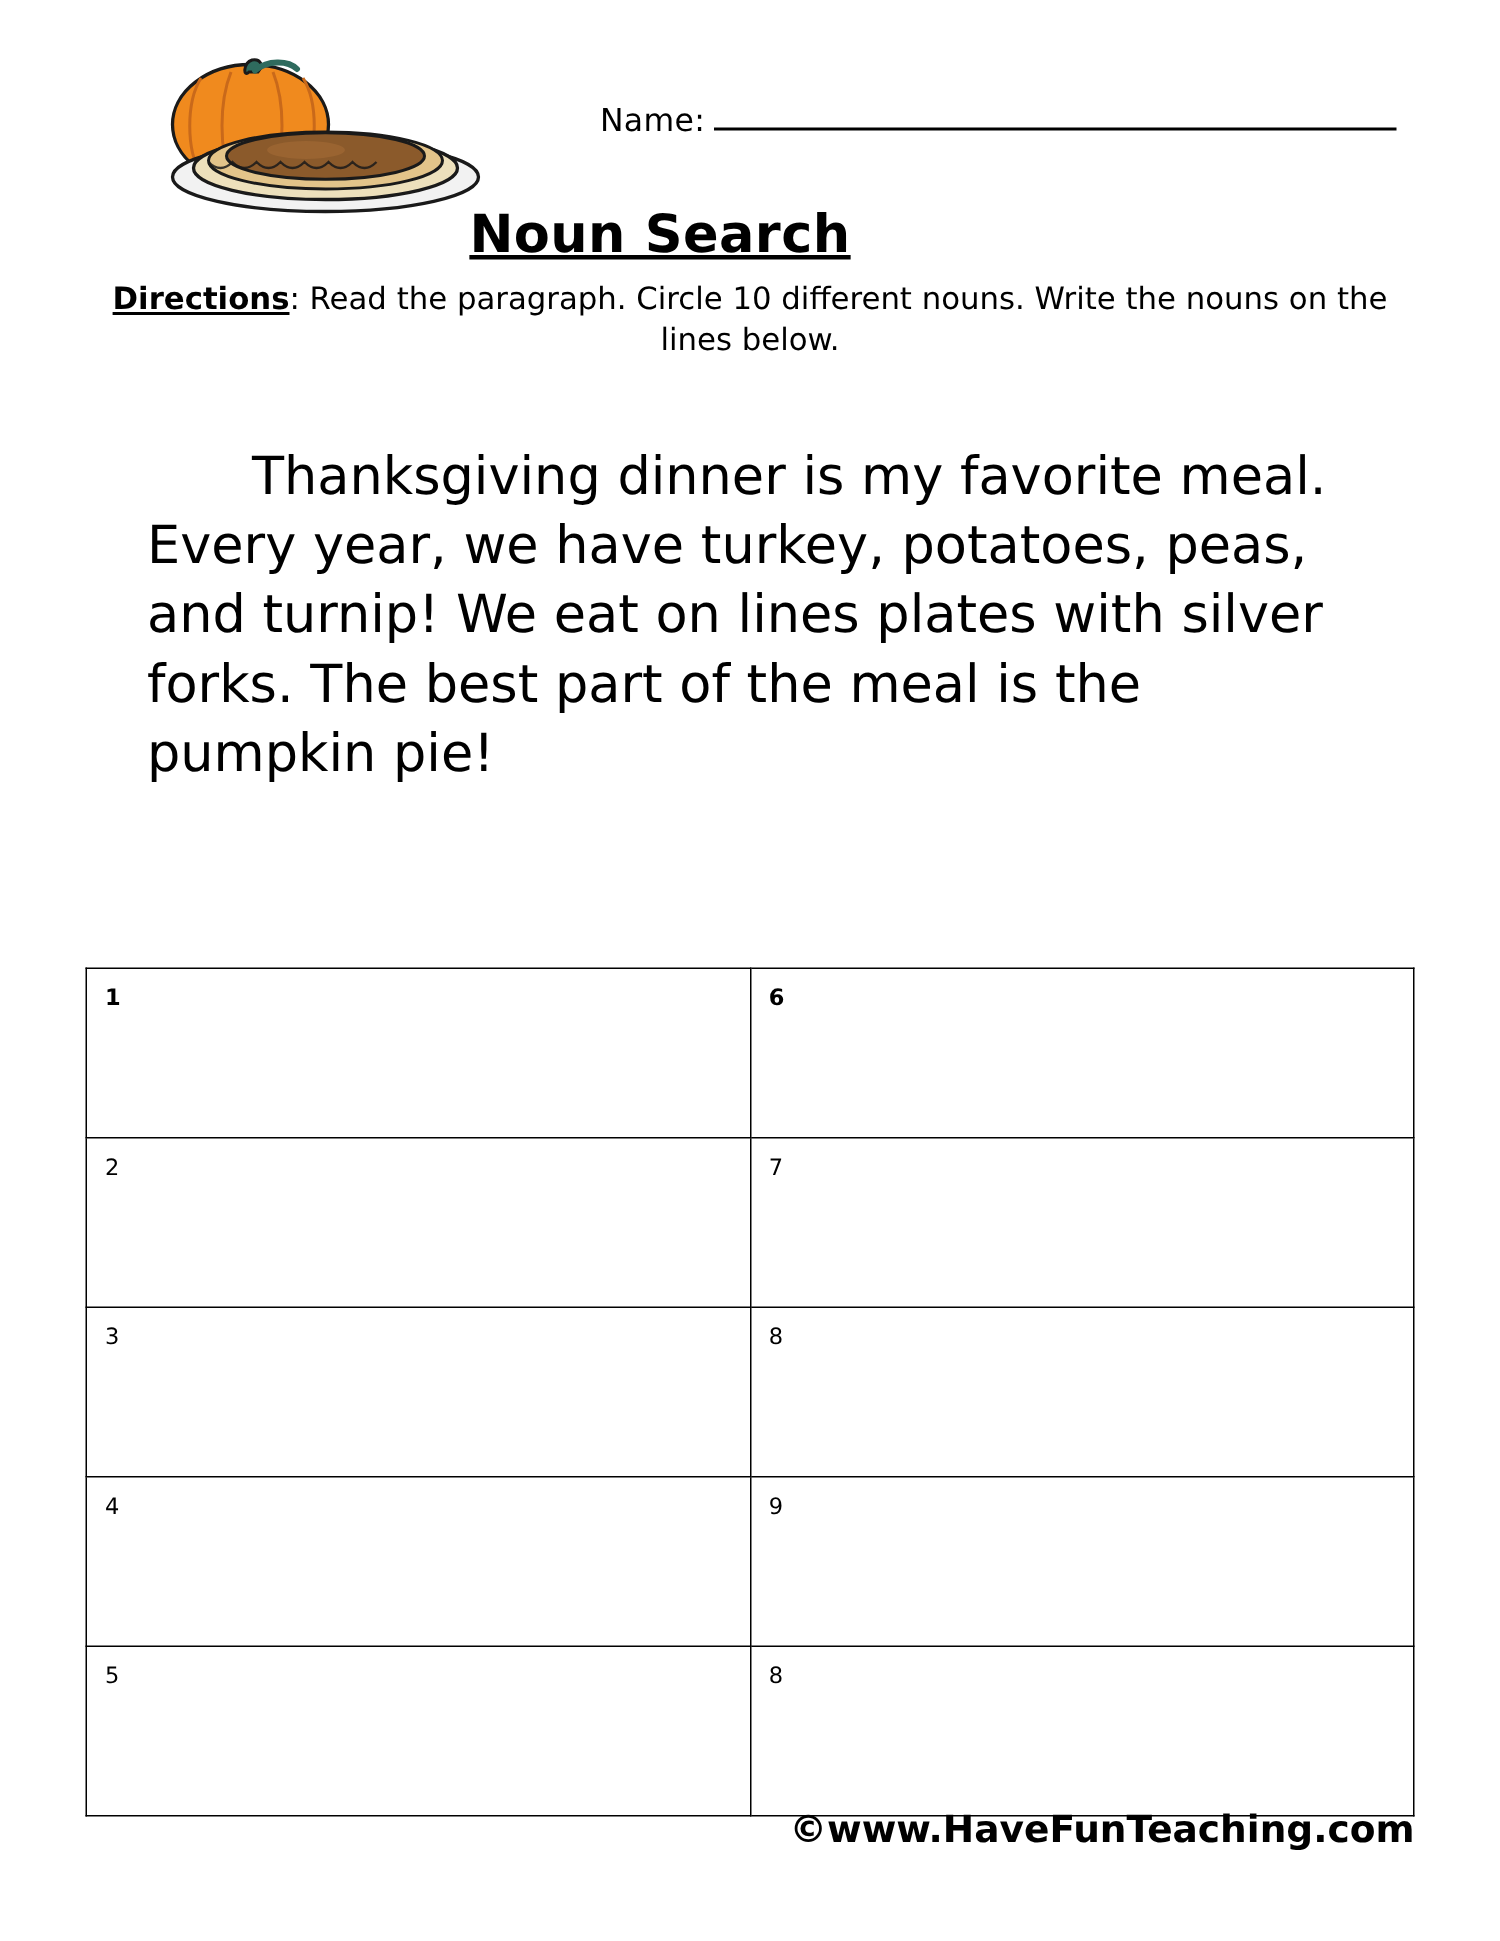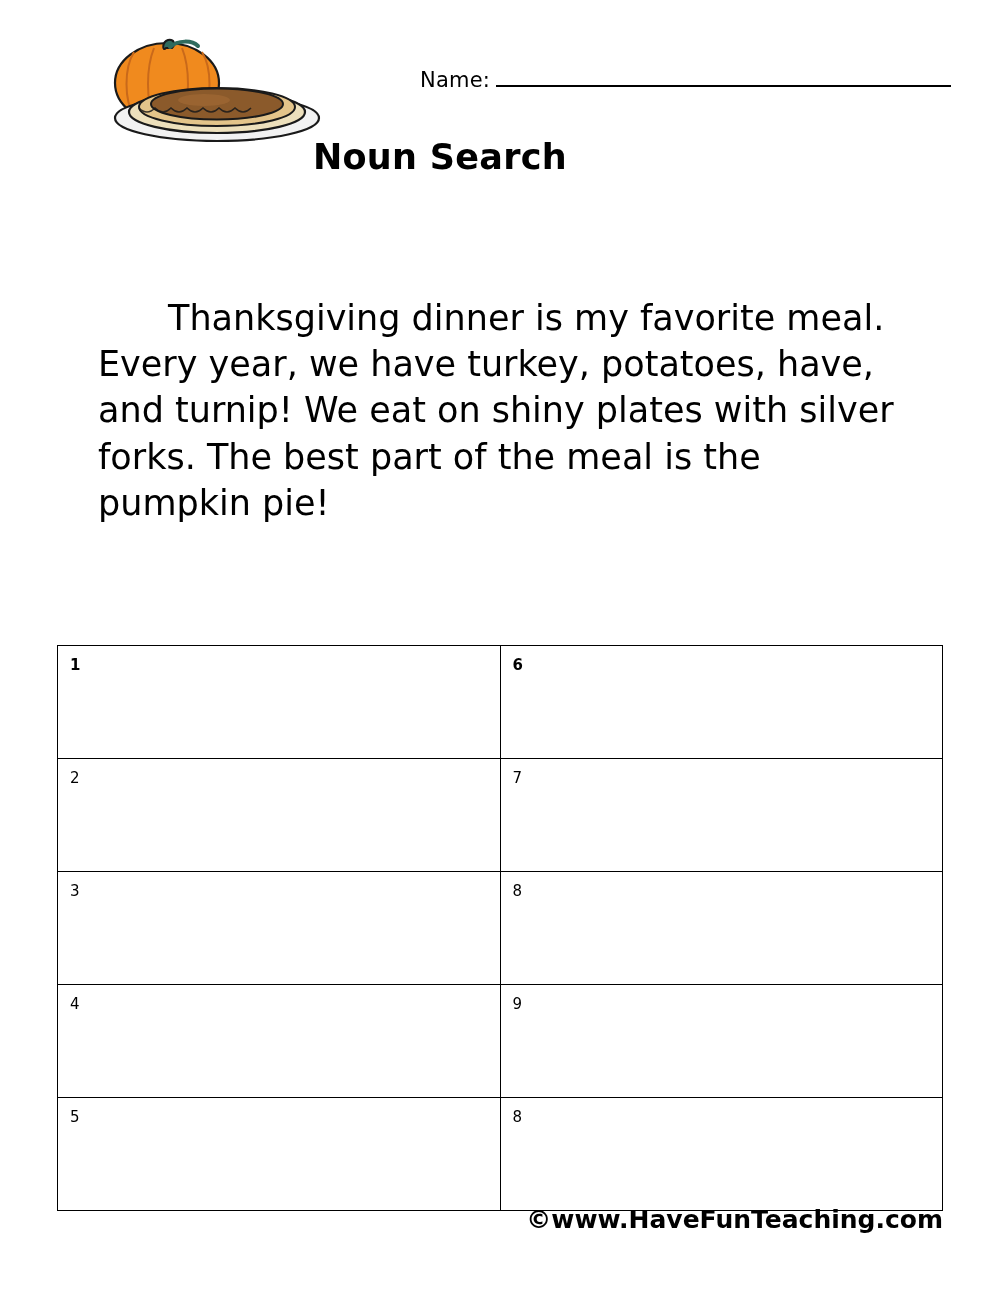--- a/index.html
+++ b/index.html
@@ -41,39 +41,40 @@
   }
 
   .name-row {
     position: absolute;
     left: 400px;
     top: 28px;
     font-size: 21px;
     letter-spacing: .2px;
     white-space: nowrap;
   }
-  .name-label { font-size: 21px; margin-left: 20px; }
+  .name-label { font-size: 21px; }
   .name-line {
     display: inline-block;
     width: 455px;
     border-bottom: 2px solid #000;
     height: 19px;
     margin-left: 6px;
     vertical-align: baseline;
   }
 
   
   .title {
     position: absolute;
     top: 137px;
     left: 0;
     width: 880px;
     text-align: center;
     font-size: 35px;
     font-weight: bold;
+    text-decoration: underline;
     letter-spacing: .3px;
   }
 
   
   .directions {
     position: absolute;
     top: 186px;
     left: 60px;
     width: 880px;
     text-align: center;
@@ -157,22 +158,25 @@
       </g>
     </svg>
 
     <div class="name-row">
       <span class="name-label">Name:</span><span class="name-line"></span>
     </div>
   </div>
 
   <div class="title">Noun Search</div>
 
-
-  <div class="paragraph">Thanksgiving dinner is my favorite meal.  Every year, we have turkey, potatoes, have, and turnip!  We eat on shiny plates with silver forks.  The best part of the meal is the pumpkin pie!</div>
+  <div class="directions">
+    <b>Directions</b><span>:  Read the paragraph. Circle 10 different nouns.  Write the nouns on the lines below.</span>
+  </div>
+
+  <div class="paragraph">Thanksgiving dinner is my favorite meal.  Every year, we have turkey, potatoes, peas, and turnip!  We eat on lines plates with silver forks.  The best part of the meal is the pumpkin pie!</div>
 
   <table class="answer-table">
     <tbody>
         <tr>
       <td>1</td>
       <td>6</td>
     </tr>
     <tr>
       <td>2</td>
       <td>7</td>

